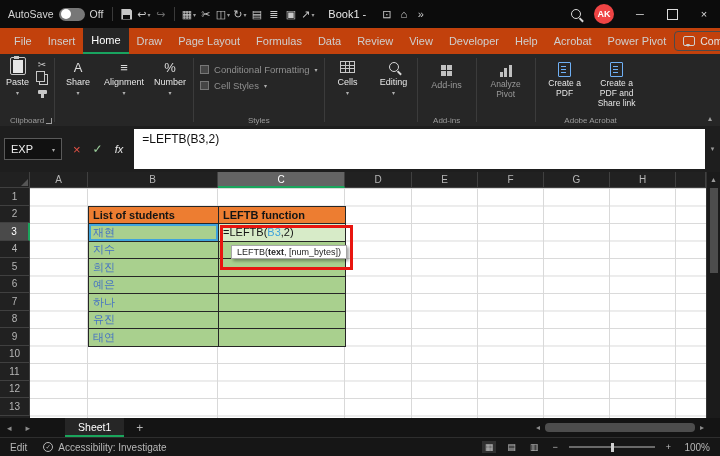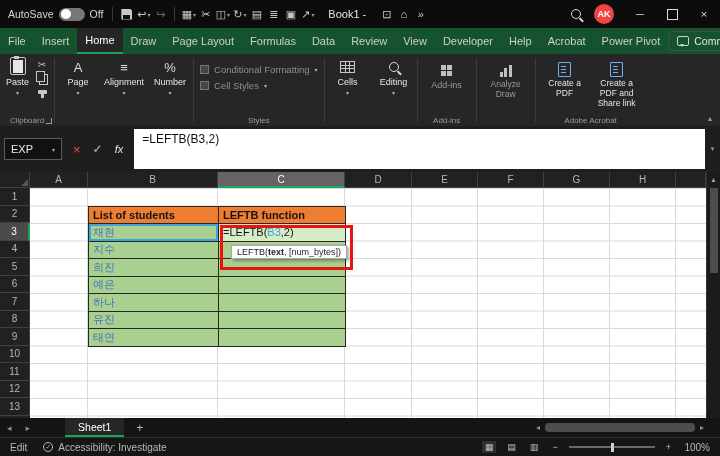--- a/index.html
+++ b/index.html
@@ -19,21 +19,21 @@
   .spacer{flex:1;}
   .avatar{width:20px;height:20px;border-radius:50%;background:#ef4444;color:#fff;font-size:9px;font-weight:bold;display:flex;align-items:center;justify-content:center;margin:0 10px;}
   .win-btn{width:32px;height:28px;display:flex;align-items:center;justify-content:center;color:#dcdcdc;font-size:11px;}
   .maxbox{width:9px;height:9px;border:1px solid #dcdcdc;}
   .mag{width:8px;height:8px;border:1.5px solid #d8d8d8;border-radius:50%;position:relative;display:inline-block;}
   .mag::after{content:"";position:absolute;width:5px;height:1.5px;background:#d8d8d8;transform:rotate(45deg);right:-4px;bottom:-2px;}
   .floppy{width:11px;height:11px;display:inline-block;background:#c8c8c8;clip-path:polygon(0 0,78% 0,100% 22%,100% 100%,0 100%);position:relative;}
   .floppy::after{content:"";position:absolute;left:2px;bottom:1px;width:7px;height:4px;background:#0c0c0c;}
 
   
-  .tabs-row{height:26px;background:#14532d;display:flex;align-items:stretch;color:#cfcfcf;font-size:11px;}
+  .tabs-row{height:26px;background:#c2410c;display:flex;align-items:stretch;color:#cfcfcf;font-size:11px;padding-left:6px;}
   .tab{display:flex;align-items:center;padding:0 8px;box-sizing:border-box;white-space:nowrap;}
   .tab.active{color:#fff;background:#262626;border-bottom:2px solid #19a35f;}
   .comments-btn{margin-left:auto;align-self:center;display:flex;align-items:center;gap:5px;border:1px solid #4a4a4a;border-radius:4px;height:20px;padding:0 8px;color:#e3e3e3;font-size:10.5px;margin-right:6px;box-sizing:border-box;}
   .bubble{width:10px;height:8px;border:1px solid #cfcfcf;border-radius:2px;position:relative;}
   .bubble::after{content:"";position:absolute;left:2px;bottom:-4px;border:2px solid transparent;border-top:3px solid #cfcfcf;}
 
   
   .ribbon{height:72px;background:#262626;display:flex;position:relative;color:#e0e0e0;}
   .group{position:relative;display:flex;flex-direction:column;align-items:center;padding:3px 6px 12px;box-sizing:border-box;}
   .gfoot{position:absolute;bottom:1px;left:0;right:0;text-align:center;font-size:8px;color:#9d9d9d;white-space:nowrap;}
@@ -236,21 +236,21 @@
           <span class="paint-ic"></span>
         </div>
       </div>
       <span class="gfoot">Clipboard</span>
       <span class="launcher"></span>
     </div>
     <span class="gsep"></span>
 
     <div class="big-btn">
       <span class="big-ic">A</span>
-      <span>Page</span>
+      <span>Share</span>
       <span class="chev">▾</span>
     </div>
     <div class="big-btn">
       <span class="big-ic">≡</span>
       <span>Alignment</span>
       <span class="chev">▾</span>
     </div>
     <div class="big-btn">
       <span class="big-ic">%</span>
       <span>Number</span>
@@ -309,21 +309,21 @@
 
     <div class="group">
       <div class="big-btn" style="padding-top:5px;">
         <span class="big-ic">
             <span class="bars">
               <i></i>
               <i></i>
               <i></i>
             </span>
           </span>
-        <span class="two-line dimtext">Analyze Draw</span>
+        <span class="two-line dimtext">Analyze Pivot</span>
       </div>
     </div>
     <span class="gsep"></span>
 
     <div class="group">
       <div style="display:flex;gap:6px;">
         <div class="big-btn" style="padding-top:4px;">
           <span class="big-ic">
               <span class="pdfdoc"></span>
             </span>

